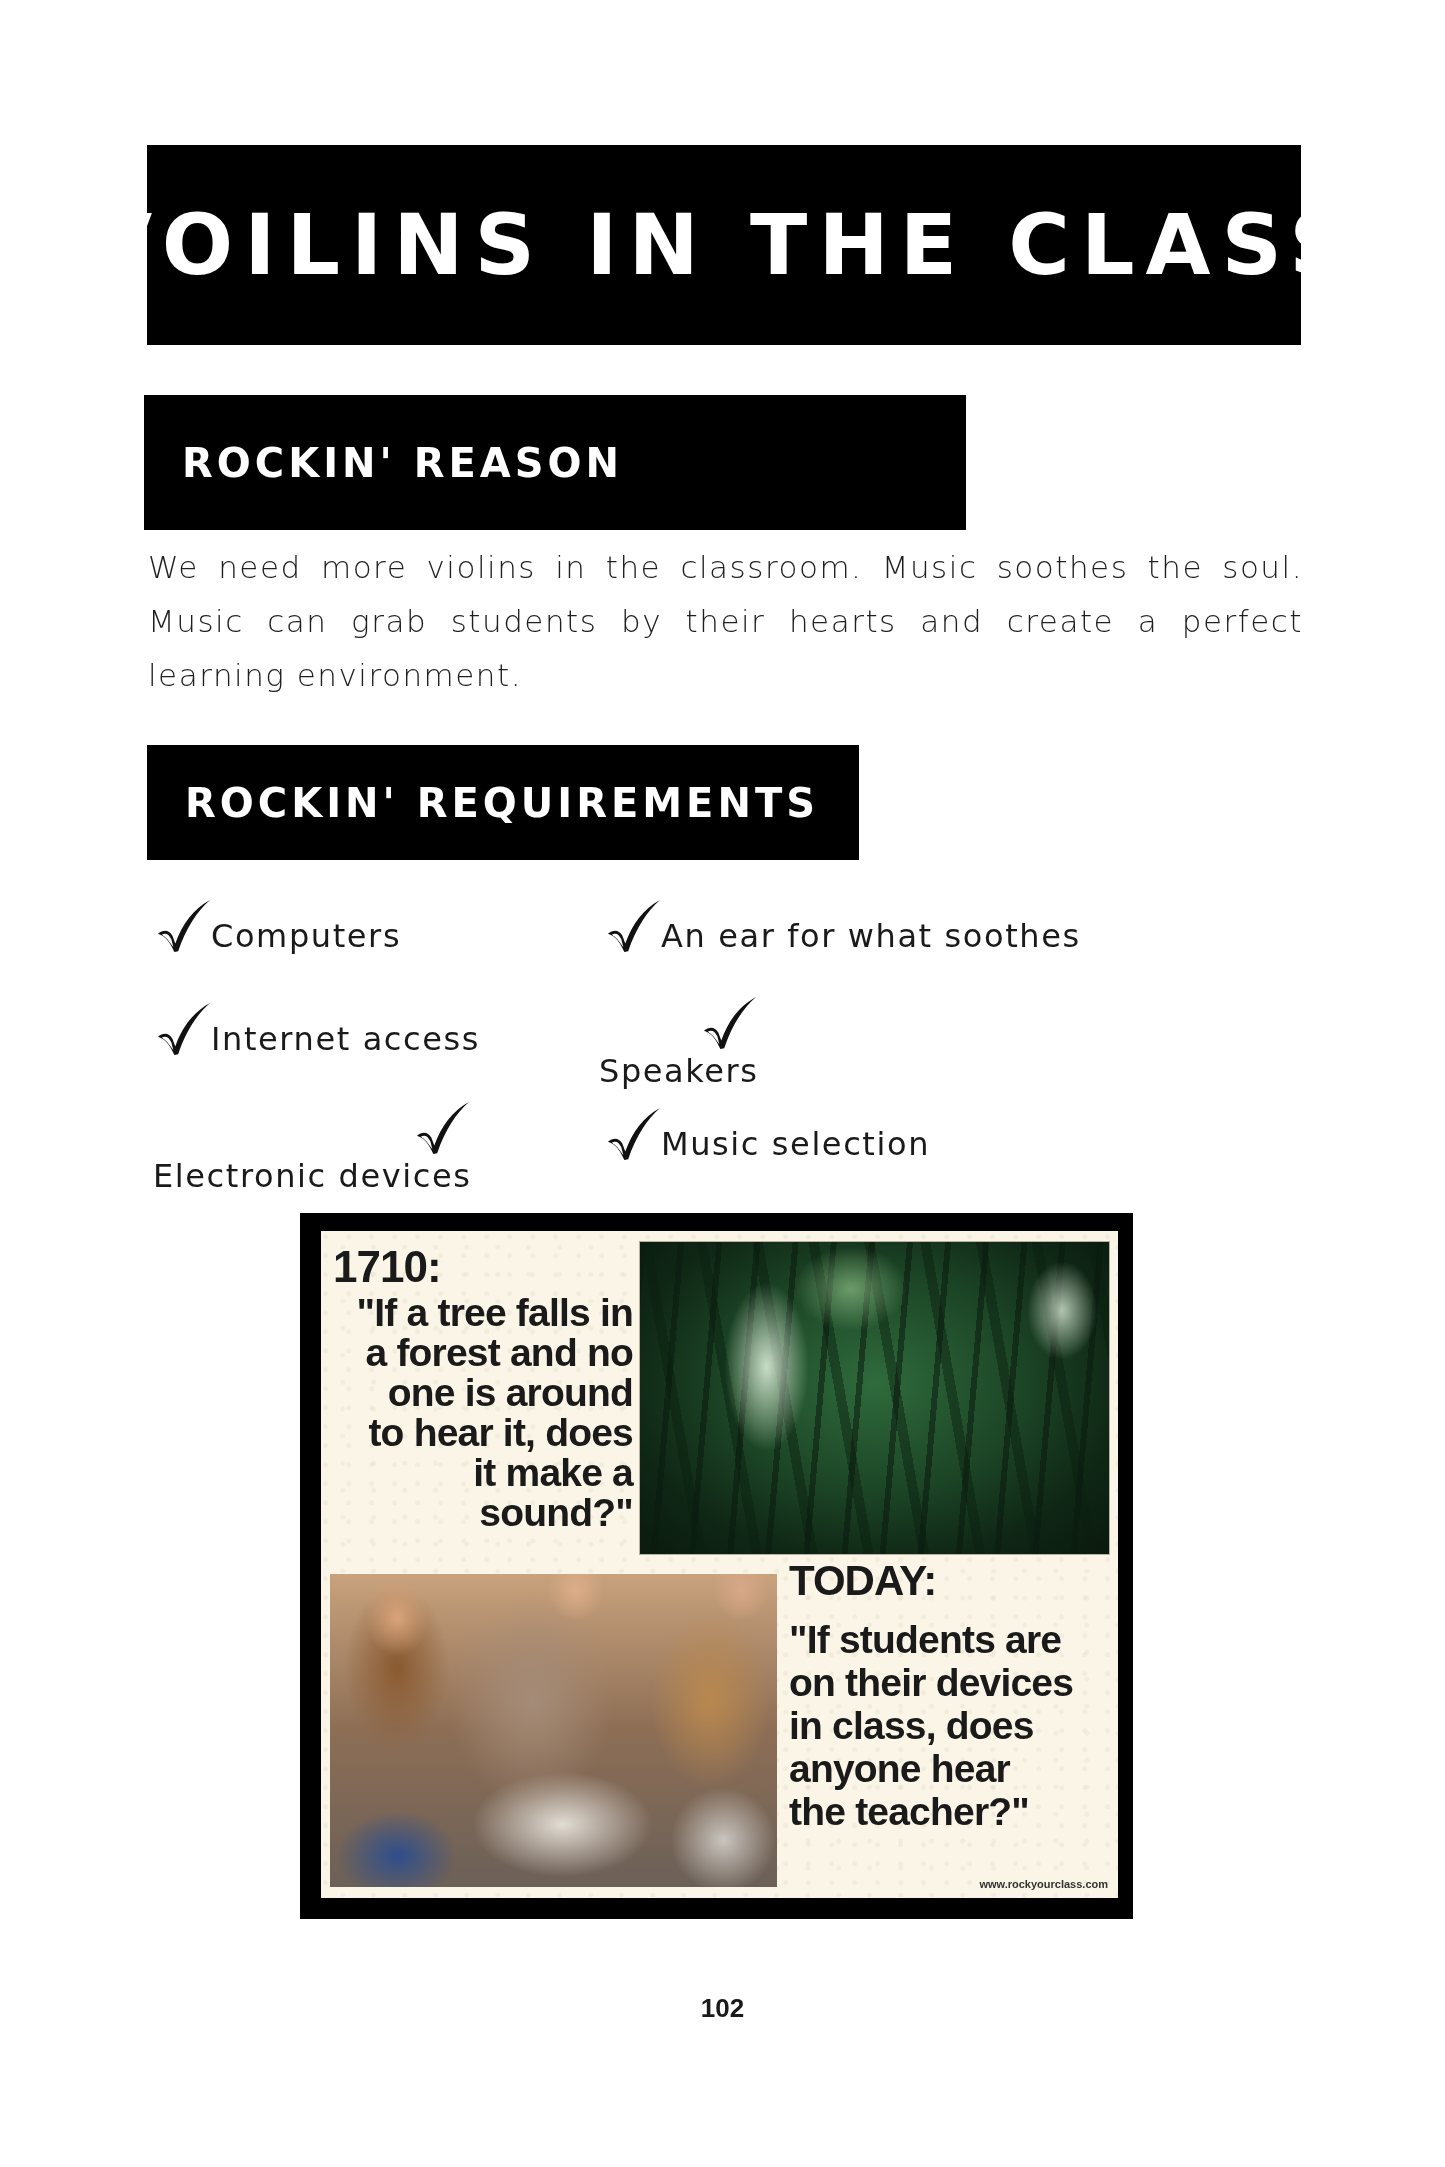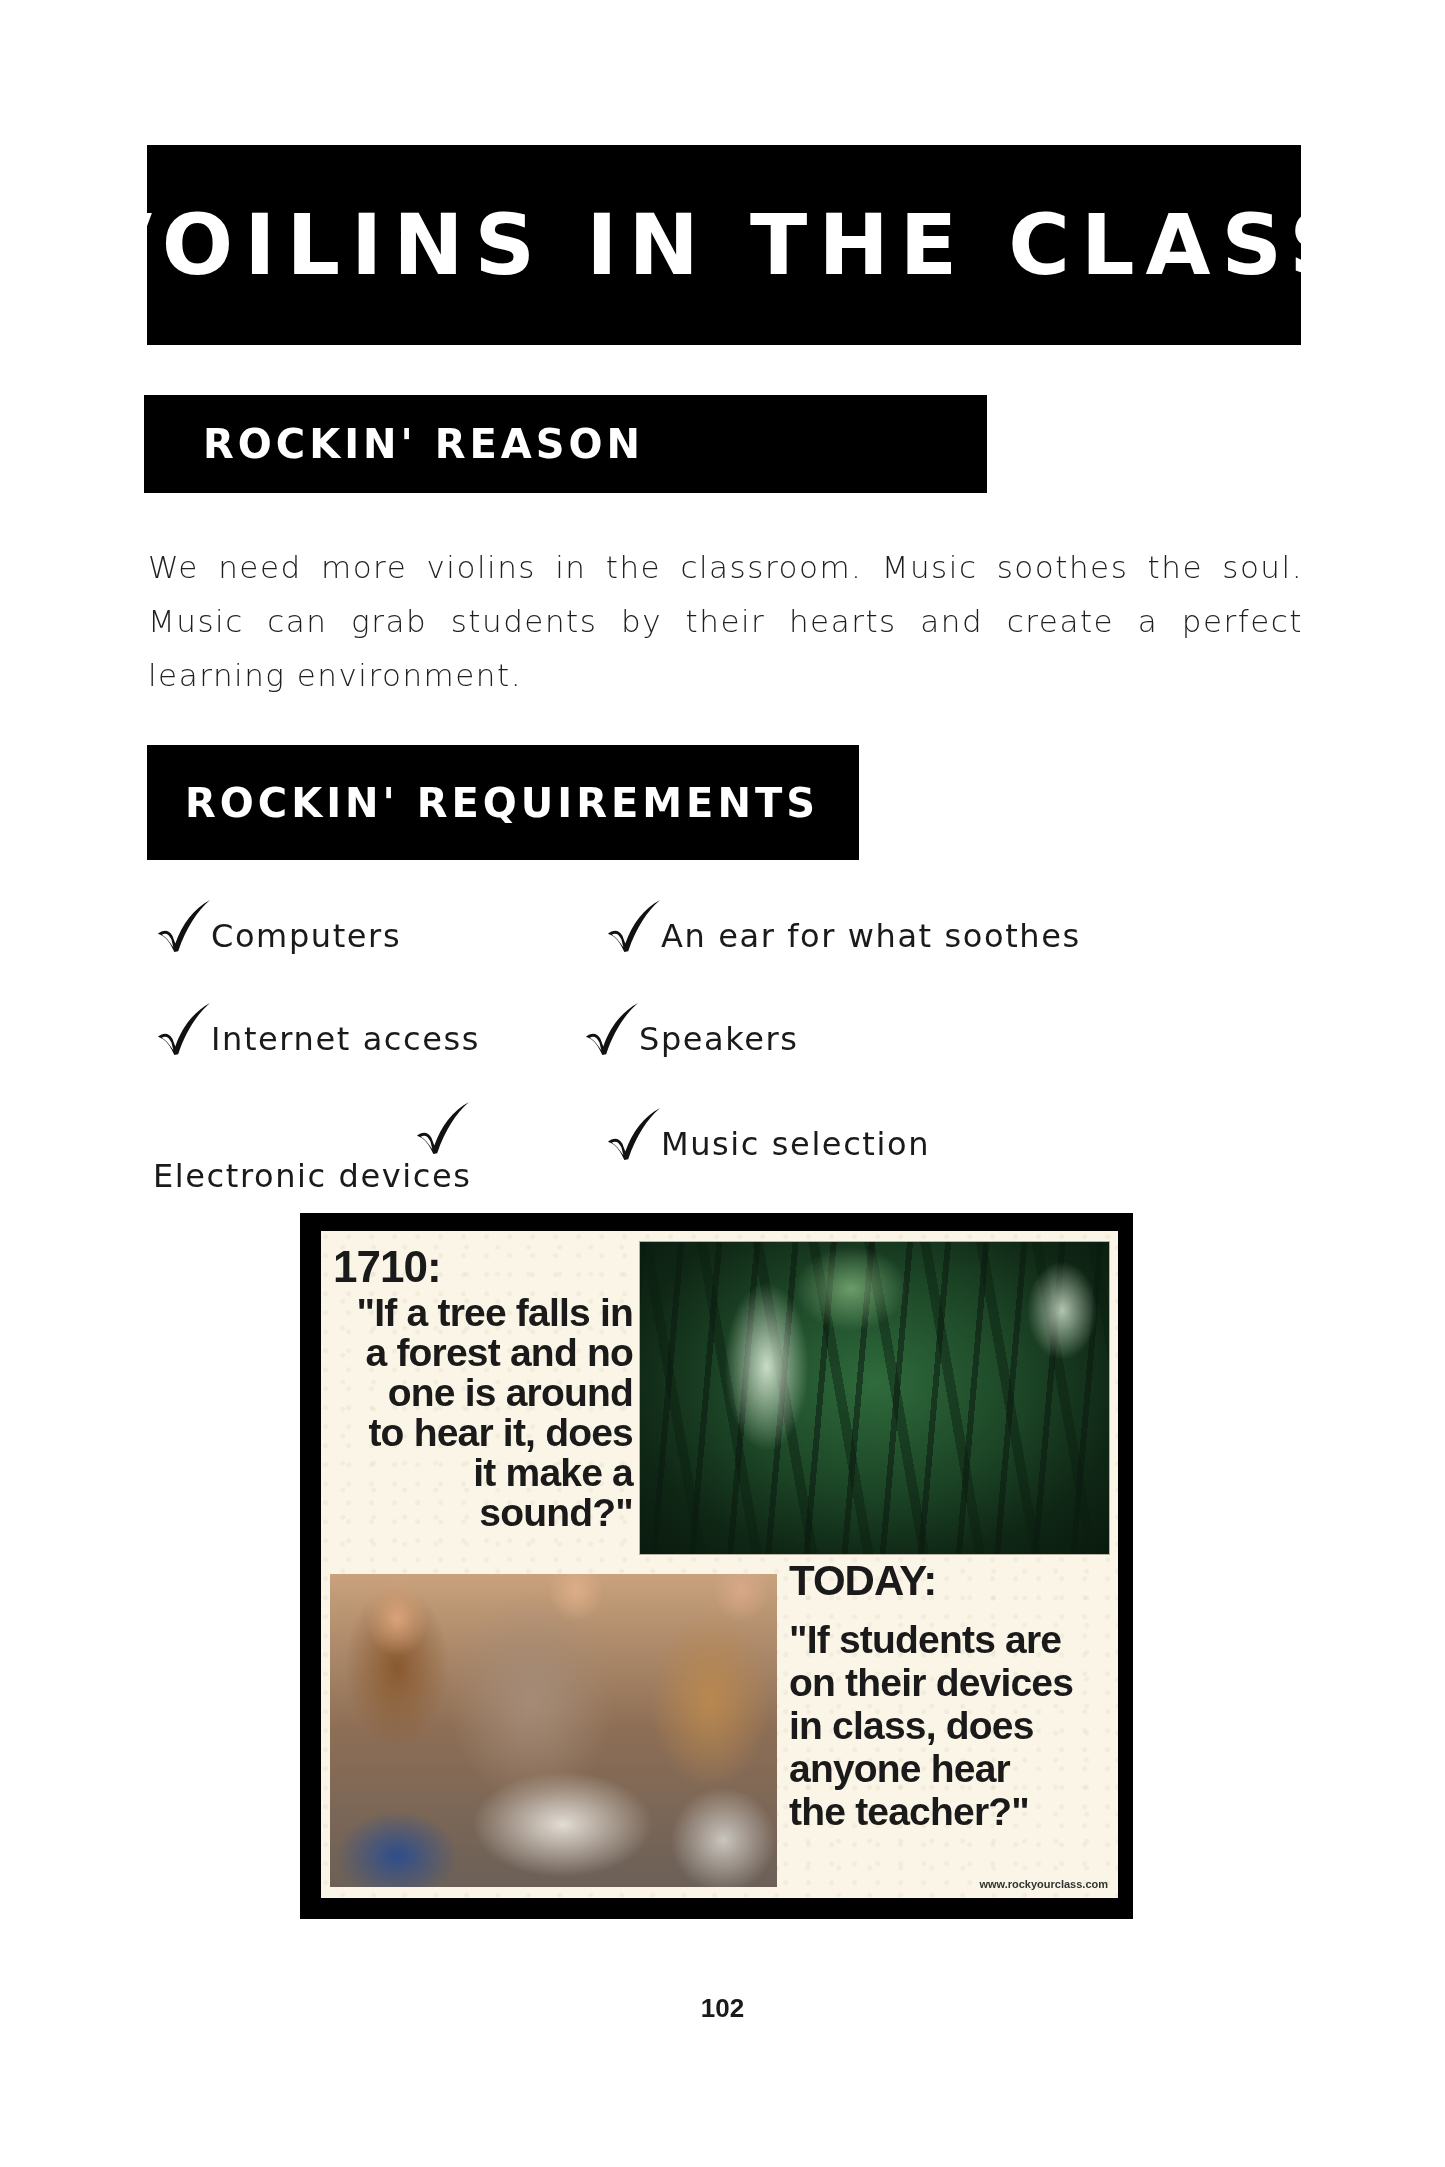--- a/index.html
+++ b/index.html
@@ -45,21 +45,21 @@
     .section-bar h2 {
       margin: 0;
       padding-left: 38px;
       color: #fff;
       font-family: "DejaVu Sans", sans-serif;
       font-weight: bold;
       font-size: 40px;
       letter-spacing: 4px;
       white-space: nowrap;
     }
-    .reason-bar { left: 144px; top: 395px; width: 822px; height: 98px; padding-left: 21px; }
+    .reason-bar { left: 144px; top: 395px; width: 822px; height: 135px; }
     .req-bar { left: 147px; top: 745px; width: 712px; height: 115px; }
 
     .reason-text {
       position: absolute;
       left: 148px;
       top: 540px;
       width: 1155px;
       margin: 0;
       font-family: "DejaVu Sans", sans-serif;
       font-size: 31px;
@@ -255,21 +255,21 @@
       </svg>
     <span class="label">Electronic devices</span>
   </div>
   <div class="req-item" style="left:450px;top:0;">
     <svg class="check" viewBox="0 0 60 60">
         <path d="M3 38 C8 34 14 33 18 40 L21 48 C28 28 40 12 57 3 C44 14 32 32 24 56 L20 57 C16 48 12 41 3 38 Z" fill="#111"></path>
         <path d="M7 39 C11 37 14 38 17 44 L19 52 C15 46 11 41 7 39 Z" fill="#fff"></path>
       </svg>
     <span class="label">An ear for what soothes</span>
   </div>
-  <div class="req-item" style="left:428px;top:103px;">
+  <div class="req-item" style="left:446px;top:103px;flex-direction:column;">
     <svg class="check" viewBox="0 0 60 60">
         <path d="M3 38 C8 34 14 33 18 40 L21 48 C28 28 40 12 57 3 C44 14 32 32 24 56 L20 57 C16 48 12 41 3 38 Z" fill="#111"></path>
         <path d="M7 39 C11 37 14 38 17 44 L19 52 C15 46 11 41 7 39 Z" fill="#fff"></path>
       </svg>
     <span class="label">Speakers</span>
   </div>
   <div class="req-item" style="left:450px;top:208px;">
     <svg class="check" viewBox="0 0 60 60">
         <path d="M3 38 C8 34 14 33 18 40 L21 48 C28 28 40 12 57 3 C44 14 32 32 24 56 L20 57 C16 48 12 41 3 38 Z" fill="#111"></path>
         <path d="M7 39 C11 37 14 38 17 44 L19 52 C15 46 11 41 7 39 Z" fill="#fff"></path>

